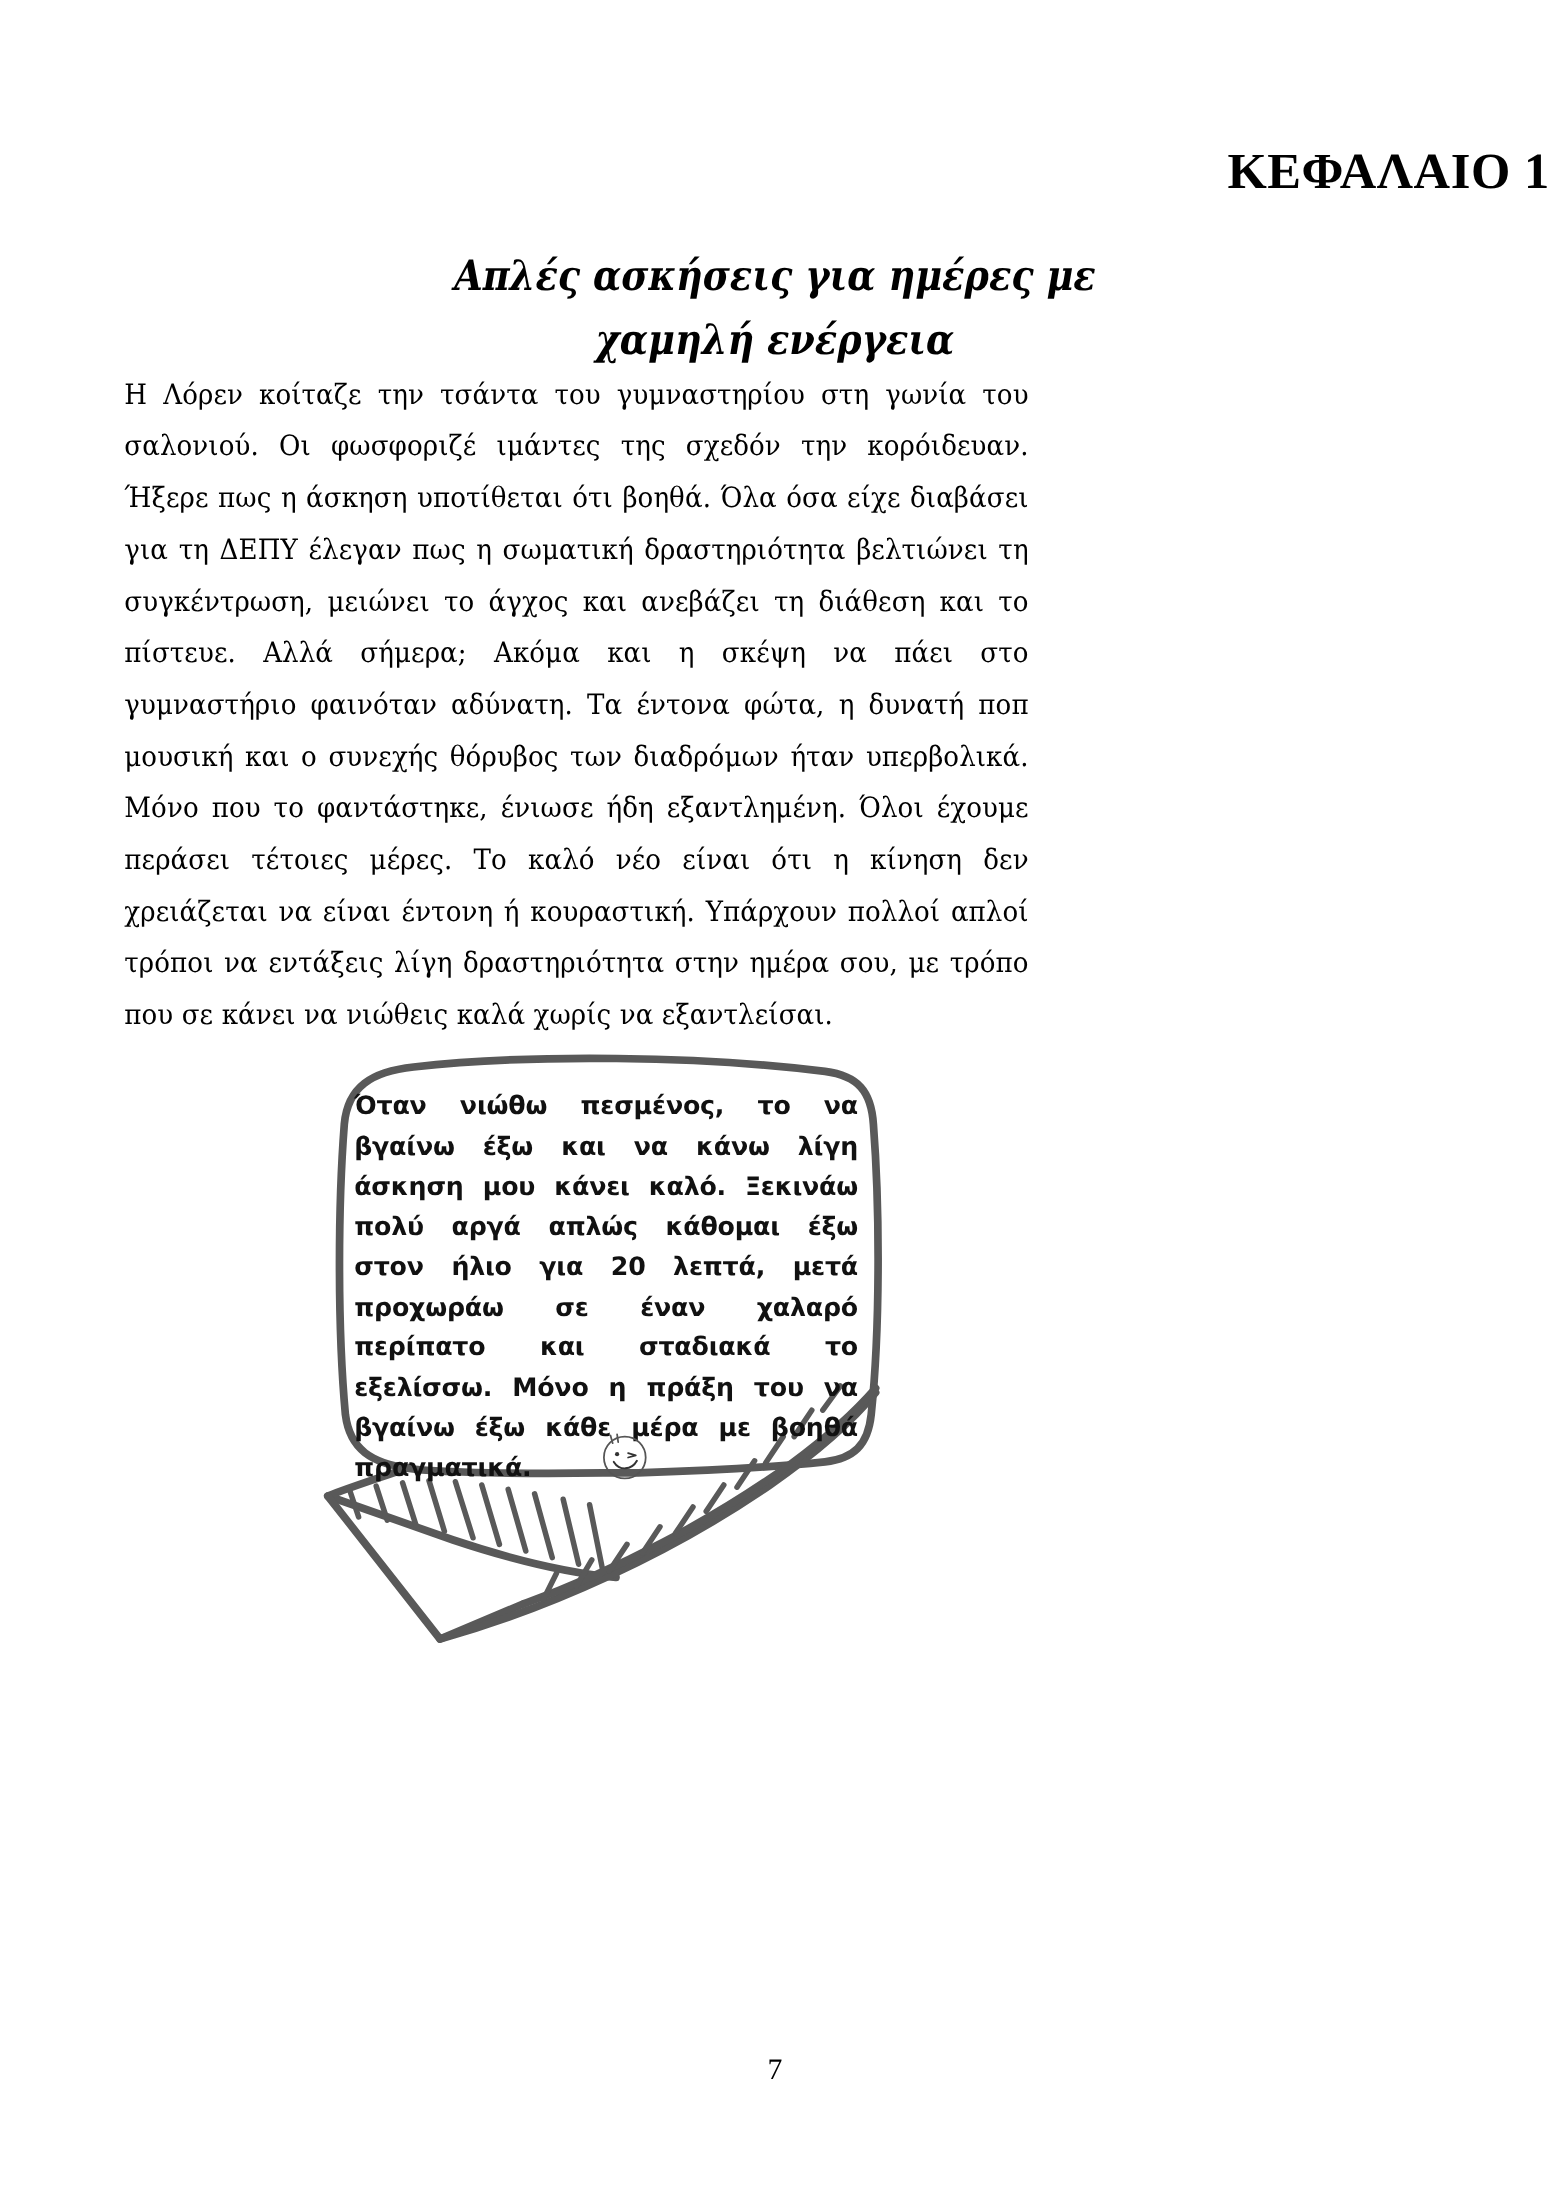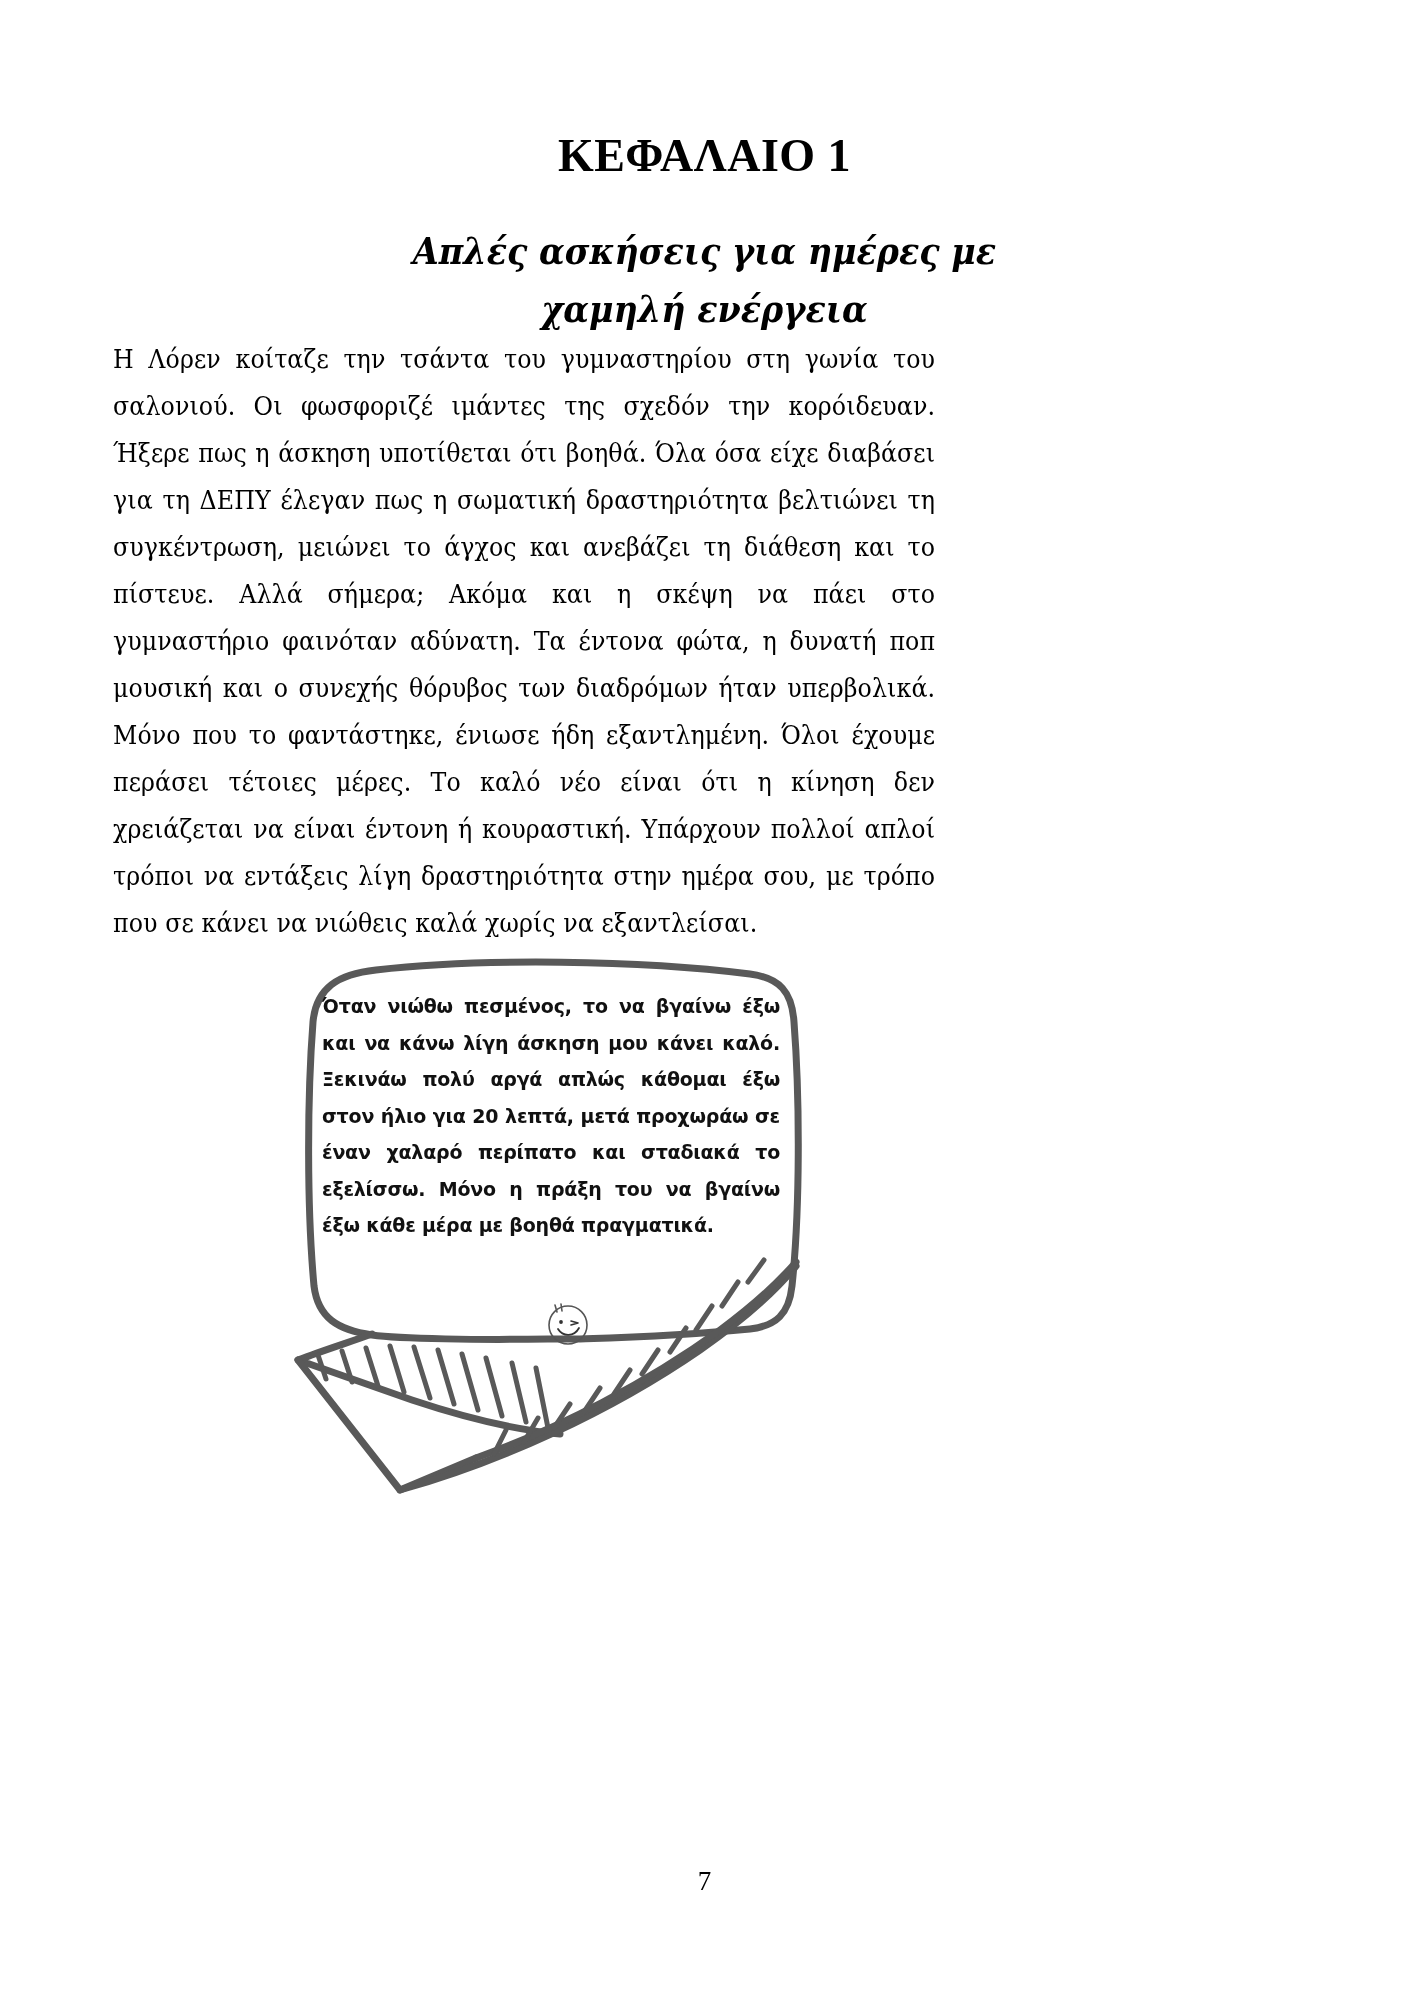--- a/index.html
+++ b/index.html
@@ -23,21 +23,21 @@
     height: 2000px;
     background: #ffffff;
   }
 
   
   .chapter-title {
     position: absolute;
     left: 0;
     top: 100px;
     width: 1409px;
-    text-align: center;
+    text-align: right;
     font-family: "Liberation Serif", "DejaVu Serif", serif;
     font-weight: bold;
     font-size: 46px;
     letter-spacing: 0.5px;
     line-height: 1.1;
   }
 
   .chapter-subtitle {
     position: absolute;
     left: 0;
@@ -86,21 +86,21 @@
   }
   .bubble-text {
     position: absolute;
     left: 42px;
     top: 58px;
     width: 458px;
     text-align: justify;
     text-justify: inter-word;
     font-family: "DejaVu Sans", "Liberation Sans", sans-serif;
     font-weight: bold;
-    font-size: 19px;
+    font-size: 23px;
     line-height: 36.5px;
     color: #111111;
     letter-spacing: -0.2px;
   }
   .bubble-text p { margin: 0; }
 
   
   .smiley {
     position: absolute;
     left: 545px;

